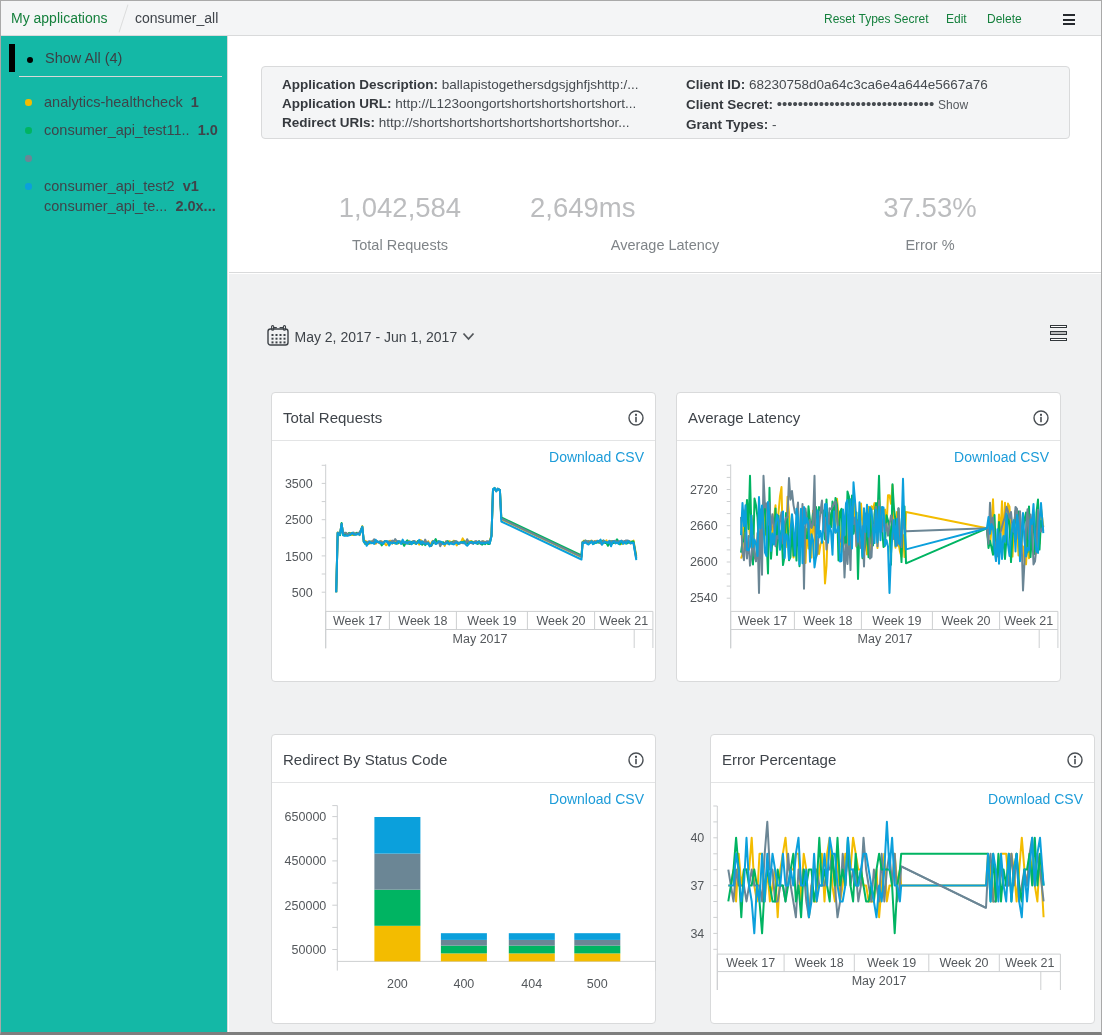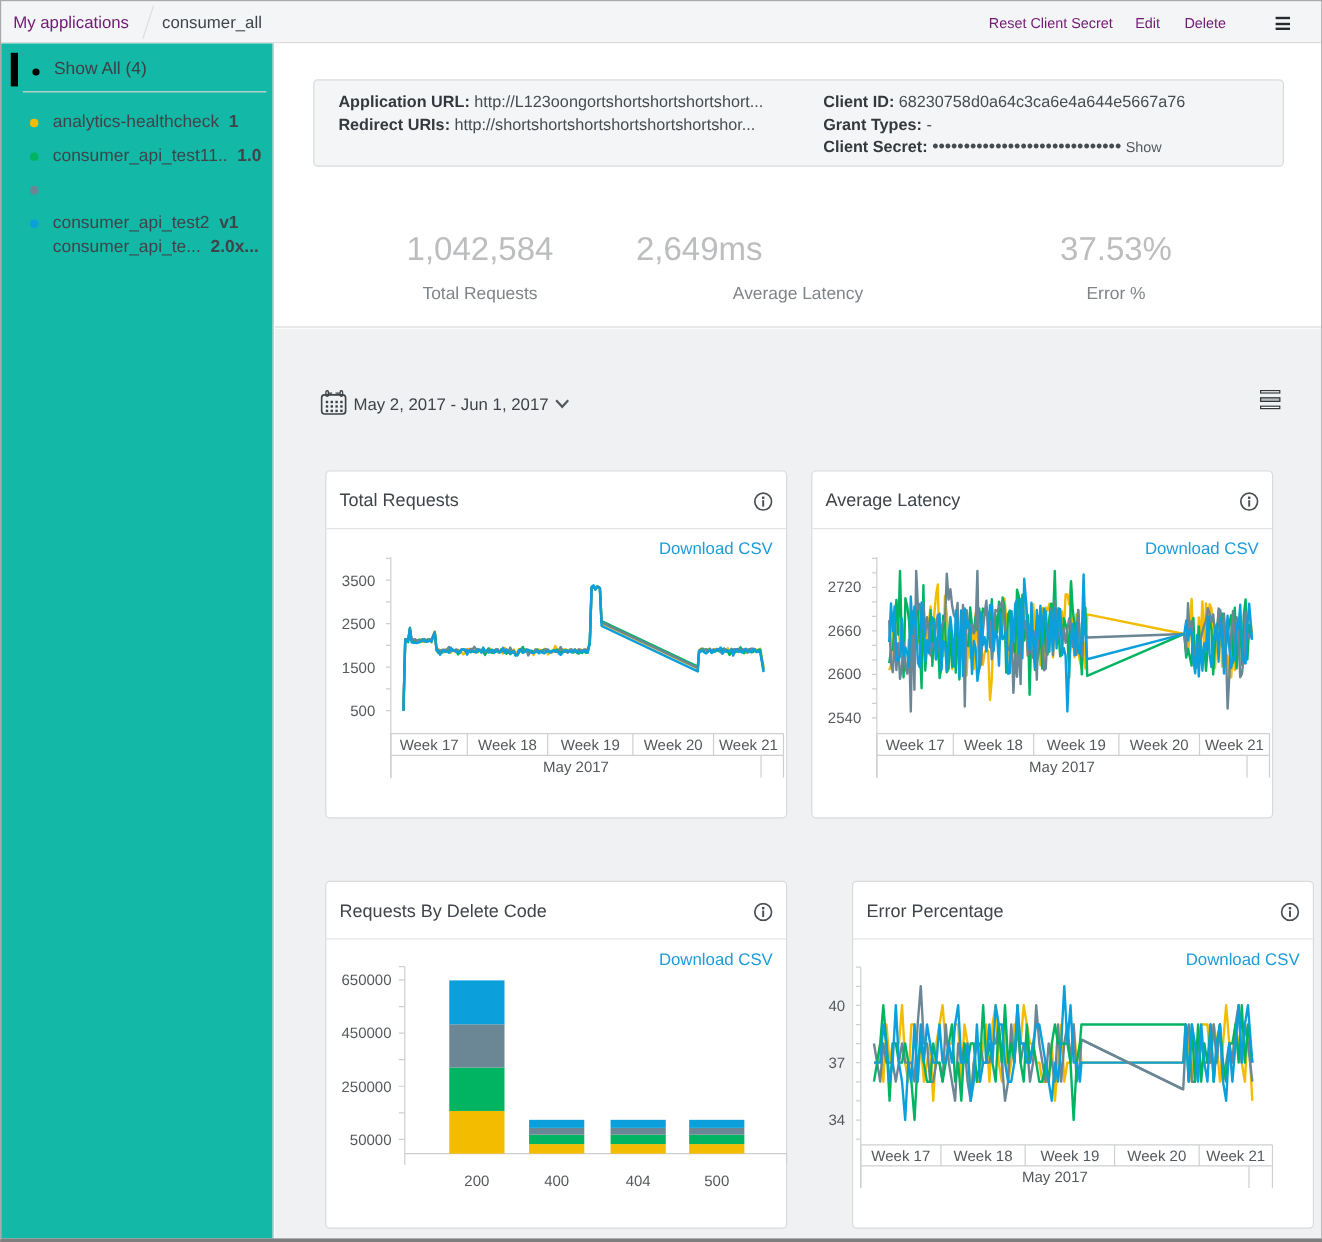--- a/index.html
+++ b/index.html
@@ -13,30 +13,30 @@
   border-right:1px solid #d9dadb; z-index:4; }
 #mainwhite { position:absolute; left:229px; top:36px; width:872px; height:237px; background:#fff;
   border-bottom:1px solid #d9dadb; }
 #maingray { position:absolute; left:229px; top:274px; width:872px; height:758px; background:#f0f1f2; }
 .card { position:absolute; width:385px; height:290px; background:#fff; border:1px solid #d9dadb;
   border-radius:4px; }
 .cardtitle { position:absolute; left:11px; top:16px; font-size:15px; color:#3f444a; }
 .cardhr { position:absolute; left:0; top:47px; width:100%; border-top:1px solid #e3e4e5; }
 .dlcsv { position:absolute; right:11px; top:56px; font-size:14px; color:#1d9cd9; }
 .infoicon { position:absolute; right:11px; top:16.5px; }
-.blue { color:#701a75; }
+.blue { color:#15803d; }
 .statnum { font-size:27.5px; color:#bcbdbf; }
 .statlab { font-size:14.5px; color:#7f8488; }
 </style></head><body>
 
 <div id="topbar">
   <div class="abs blue" style="left:10px; top:9px; font-size:14px;">My applications</div>
   <div class="abs" style="left:122px; top:3px; width:1px; height:29px; background:#dcdddd; transform:rotate(18deg);"></div>
   <div class="abs" style="left:134px; top:9px; font-size:14px; color:#3f444a;">consumer_all</div>
-  <div class="abs blue" style="left:823px; top:11px; font-size:12px;">Reset Client Secret</div>
+  <div class="abs blue" style="left:823px; top:11px; font-size:12px;">Reset Types Secret</div>
   <div class="abs blue" style="left:945px; top:11px; font-size:12px;">Edit</div>
   <div class="abs blue" style="left:986px; top:11px; font-size:12px;">Delete</div>
   <div class="abs" style="left:1062px; top:13.3px; width:12px; height:2.2px; background:#26292e;"></div>
   <div class="abs" style="left:1062px; top:17.5px; width:12px; height:2.2px; background:#26292e;"></div>
   <div class="abs" style="left:1062px; top:21.7px; width:12px; height:2.2px; background:#26292e;"></div>
 </div>
 
 <div id="sidebar">
   <div class="abs" style="left:8px; top:7.5px; width:5.5px; height:28px; background:#000;"></div>
   <div class="abs" style="left:25.5px; top:20.5px; width:6px; height:6px; border-radius:50%; background:#000;"></div>
@@ -49,27 +49,28 @@
   <div class="abs" style="left:24px; top:119px; width:6.5px; height:6.5px; border-radius:50%; background:#6b8695;"></div>
   <div class="abs" style="left:43px; top:114px; font-size:14.5px; color:#3f444a;margin-top:48px;">consumer_api_te...&nbsp; <b>2.0x...</b></div>
   <div class="abs" style="left:24px; top:147px; width:6.5px; height:6.5px; border-radius:50%; background:#0ba0dc;"></div>
   <div class="abs" style="left:43px; top:142px; font-size:14.5px; color:#3f444a;">consumer_api_test2&nbsp; <b>v1</b></div>
 </div>
 
 <div id="mainwhite">
   <div class="abs" style="left:32px; top:30px; width:809px; height:73px; background:#f4f5f6;
        border:1px solid #d9dadb; border-radius:4px;"></div>
   <div class="abs" style="left:53px; top:39px; font-size:13.5px; color:#464b50; line-height:19px; white-space:nowrap;">
+    <div><b style="color:#35393e;">Application Description:</b> ballapistogethersdgsjghfjshttp:/...</div>
     <div><b style="color:#35393e;">Application URL:</b> http://L123oongortshortshortshortshort...</div>
     <div><b style="color:#35393e;">Redirect URIs:</b> http://shortshortshortshortshortshortshor...</div>
   </div>
   <div class="abs" style="left:457px; top:39px; font-size:13.5px; color:#464b50; line-height:19px; white-space:nowrap;">
     <div><b style="color:#35393e;">Client ID:</b> 68230758d0a64c3ca6e4a644e5667a76</div>
+    <div><b style="color:#35393e;">Client Secret:</b> <span style="font-size:15px;">••••••••••••••••••••••••••••••</span> <span style="font-size:12px;color:#55595e;">Show</span></div>
     <div><b style="color:#35393e;">Grant Types:</b> -</div>
-    <div><b style="color:#35393e;">Client Secret:</b> <span style="font-size:15px;">••••••••••••••••••••••••••••••</span> <span style="font-size:12px;color:#55595e;">Show</span></div>
   </div>
   <div class="abs statnum" style="left:36px; top:156px; width:270px; text-align:center;">1,042,584</div>
   <div class="abs statlab" style="left:36px; top:201px; width:270px; text-align:center;">Total Requests</div>
   <div class="abs statnum" style="left:301px; top:156px; width:270px; ">2,649ms</div>
   <div class="abs statlab" style="left:301px; top:201px; width:270px; text-align:center;">Average Latency</div>
   <div class="abs statnum" style="left:566px; top:156px; width:270px; text-align:center;">37.53%</div>
   <div class="abs statlab" style="left:566px; top:201px; width:270px; text-align:center;">Error %</div>
 </div>
 
 <div id="maingray">
@@ -117,21 +118,21 @@
   <div class="cardtitle">Average Latency</div>
   <div class="cardhr"></div>
   <div class="dlcsv">Download CSV</div>
   <svg class="infoicon" width="16" height="16" viewBox="0 0 16 16">
     <circle cx="8" cy="8" r="7" fill="none" stroke="#4a4f54" stroke-width="1.4"></circle>
     <rect x="7" y="3.8" width="2" height="2" fill="#4a4f54"></rect>
     <rect x="7.2" y="6.8" width="1.6" height="5.4" fill="#4a4f54"></rect>
   </svg>
 </div>
 <div class="card" style="left:271px; top:734px;">
-  <div class="cardtitle">Requests By Delete Code</div>
+  <div class="cardtitle">Redirect By Status Code</div>
   <div class="cardhr"></div>
   <div class="dlcsv">Download CSV</div>
   <svg class="infoicon" width="16" height="16" viewBox="0 0 16 16">
     <circle cx="8" cy="8" r="7" fill="none" stroke="#4a4f54" stroke-width="1.4"></circle>
     <rect x="7" y="3.8" width="2" height="2" fill="#4a4f54"></rect>
     <rect x="7.2" y="6.8" width="1.6" height="5.4" fill="#4a4f54"></rect>
   </svg>
 </div>
 <div class="card" style="left:676px; top:734px;margin-left:34px;">
   <div class="cardtitle">Error Percentage</div>

